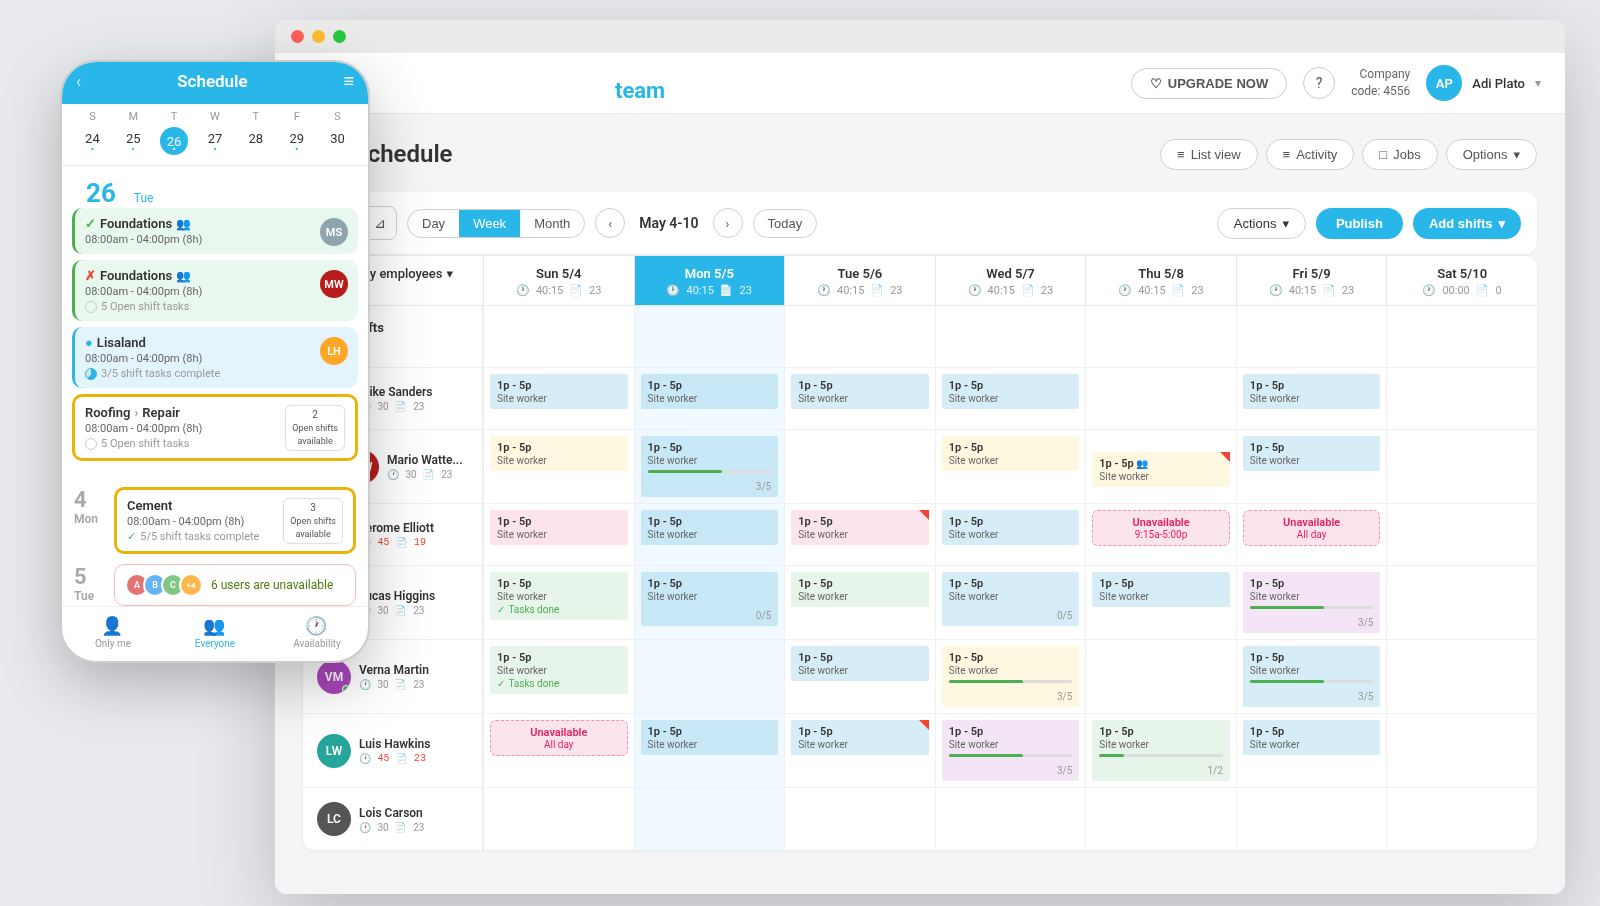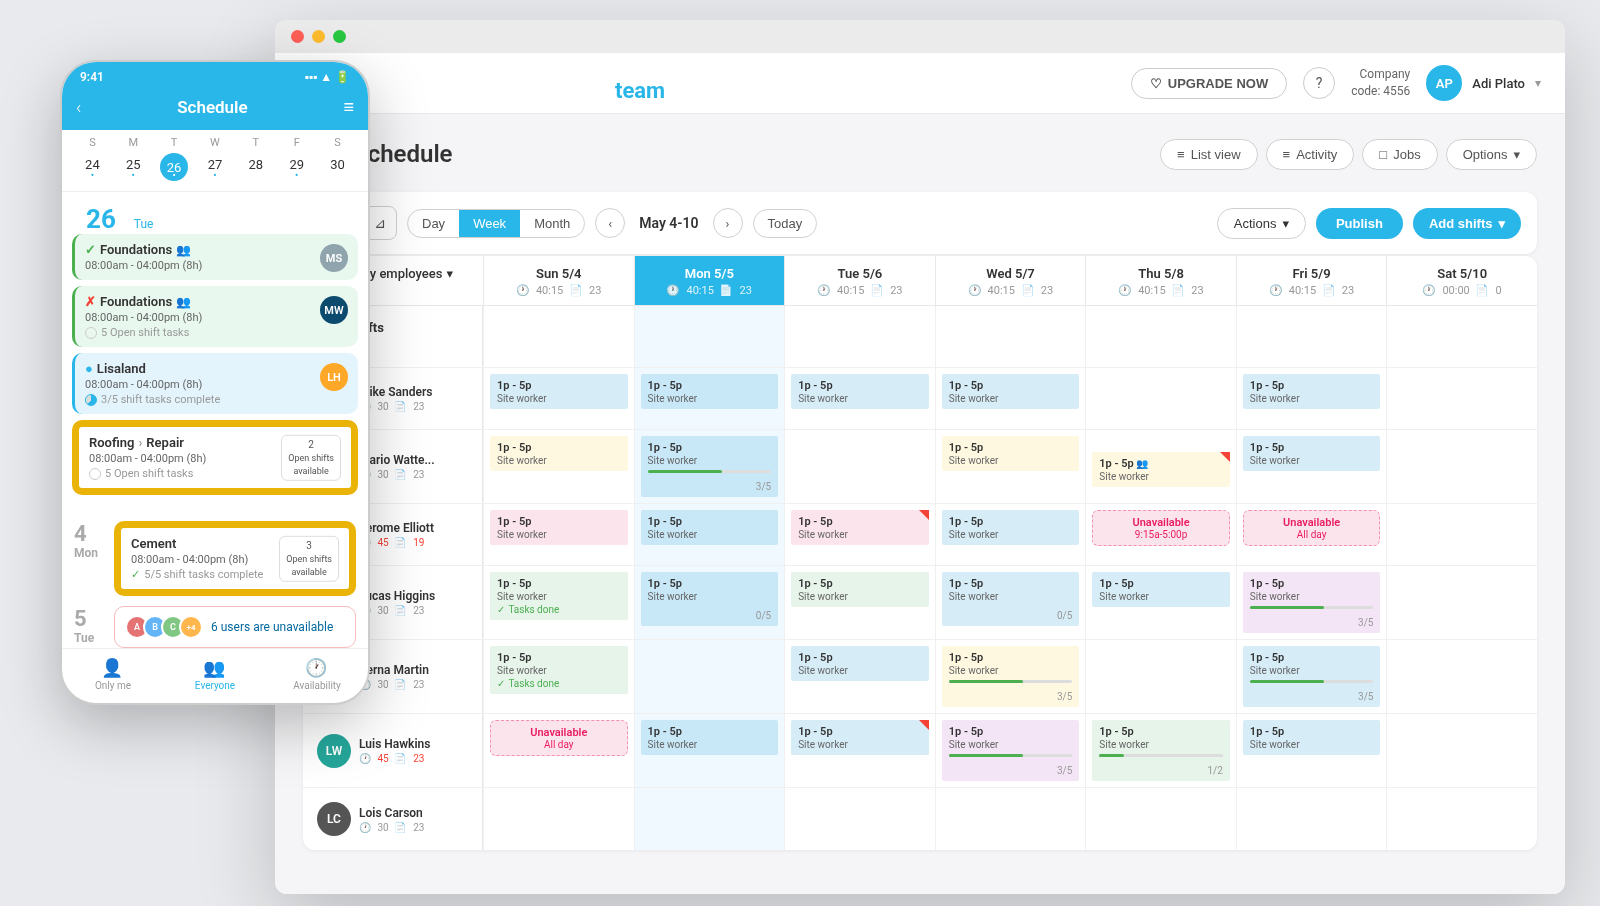--- a/index.html
+++ b/index.html
@@ -98,21 +98,21 @@
     .phone-shifts { padding: 0 10px 8px; }
     .phone-shift-item {
       border-radius: 10px;
       padding: 8px 10px;
       margin-bottom: 6px;
       position: relative;
     }
     .phone-shift-item.green { background: #e8f8ee; border-left: 3px solid #4caf50; }
     .phone-shift-item.green2 { background: #e8f8ee; border-left: 3px solid #4caf50; }
     .phone-shift-item.blue { background: #e3f4fd; border-left: 3px solid #29b6e8; }
-    .phone-shift-item.white { background: #fff; border: 7px solid #eab308; }
+    .phone-shift-item.white { background: #fff; border: 3px solid #eab308; }
     .phone-shift-title {
       font-size: 13px;
       font-weight: 600;
       color: #333;
       display: flex;
       align-items: center;
       gap: 4px;
     }
     .phone-shift-time { font-size: 11px; color: #666; margin-top: 2px; }
     .phone-shift-sub { font-size: 11px; color: #999; margin-top: 2px; display: flex; align-items: center; gap: 4px; }
@@ -169,21 +169,21 @@
     .unavail-avatars { display: flex; }
     .unavail-avatar {
       width: 24px; height: 24px; border-radius: 50%;
       background: #e0e0e0;
       border: 2px solid #fff;
       margin-left: -6px;
       font-size: 9px; color: #fff; font-weight: 600;
       display: flex; align-items: center; justify-content: center;
     }
     .unavail-avatar:first-child { margin-left: 0; }
-    .unavail-text { font-size: 12px; color: #0369a1; }
+    .unavail-text { font-size: 12px; color: #4d7c0f; }
 
     .phone-nav {
       display: flex;
       border-top: 1px solid #eee;
       padding: 8px 0 12px;
     }
     .phone-nav-item {
       flex: 1;
       display: flex;
       flex-direction: column;
@@ -445,21 +445,21 @@
       background: #b0bec5;
       display: flex; align-items: center; justify-content: center;
       font-size: 12px; font-weight: 600; color: #fff;
       flex-shrink: 0;
       overflow: hidden;
       position: relative;
     }
     .employee-info { flex: 1; min-width: 0; }
     .employee-name { font-size: 12px; font-weight: 600; color: #333; white-space: nowrap; overflow: hidden; text-overflow: ellipsis; }
     .employee-stats { font-size: 10px; color: #999; display: flex; align-items: center; gap: 6px; margin-top: 2px; }
-    .employee-stats .red { color: #f44336; }
+    .employee-stats .red { color: #f44336; font-family: Liberation Mono, monospace; }
 
     .grid-cell {
       border-left: 1px solid #f0f0f0;
       padding: 6px;
       display: flex;
       flex-direction: column;
       gap: 3px;
       position: relative;
     }
     .grid-cell.today-col { background: #f0f9ff; }
@@ -535,37 +535,33 @@
     .online-dot {
       width: 8px; height: 8px; border-radius: 50%;
       background: #4caf50;
       position: absolute;
       bottom: 1px; right: 1px;
       border: 1.5px solid #fff;
     }
 
     
     .av-gray { background: #90a4ae; }
-    .av-blue { background: #0c4a6e; }
+    .av-blue { background: #b91c1c; margin-left: 28px; }
     .av-green { background: #66bb6a; }
     .av-orange { background: #ffa726; }
     .av-purple { background: #ab47bc; }
     .av-teal { background: #26a69a; }
     .av-dark { background: #555; }
   </style>
 </head>
 <body>
 
 <div class="phone-wrap">
   <div class="phone">
 
-    <div class="phone-status">
-      <span>9:41</span>
-      <span>▪▪▪ ▲ 🔋</span>
-    </div>
 
     <div class="phone-header">
       <span class="phone-back">‹</span>
       <span class="phone-header-title">Schedule</span>
       <span class="phone-menu">≡</span>
     </div>
 
     <div class="phone-calendar">
       <div class="phone-cal-days-header">
         <span>S</span>

